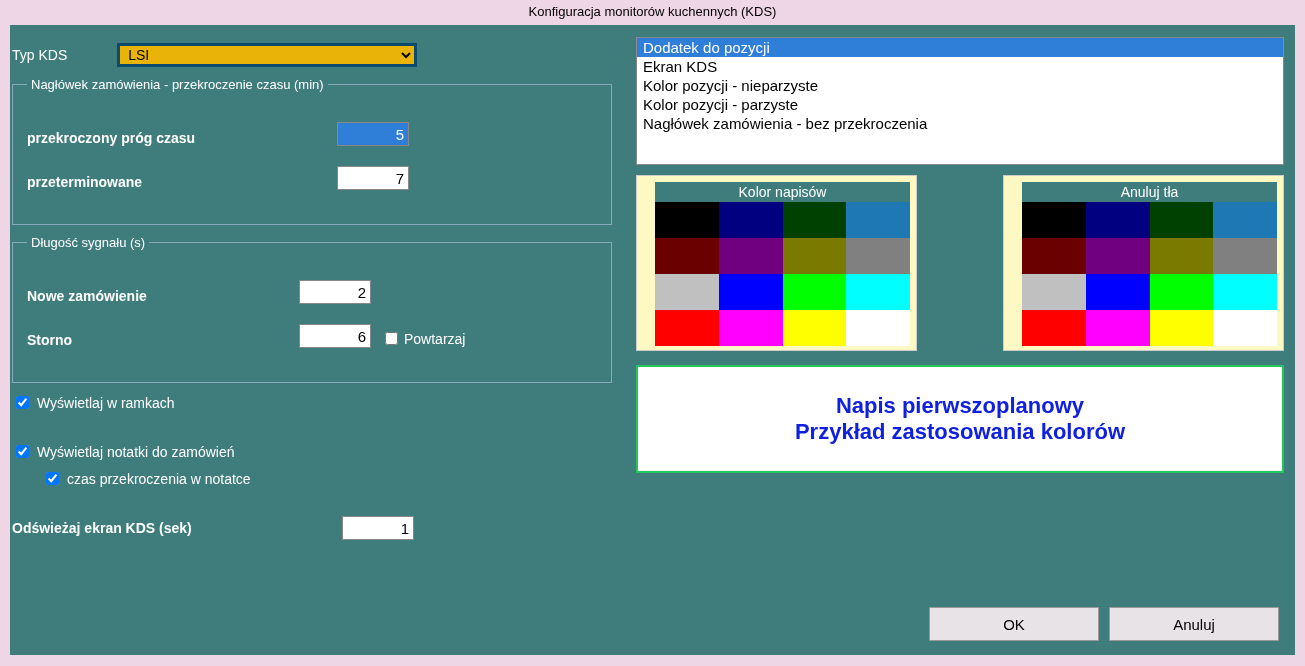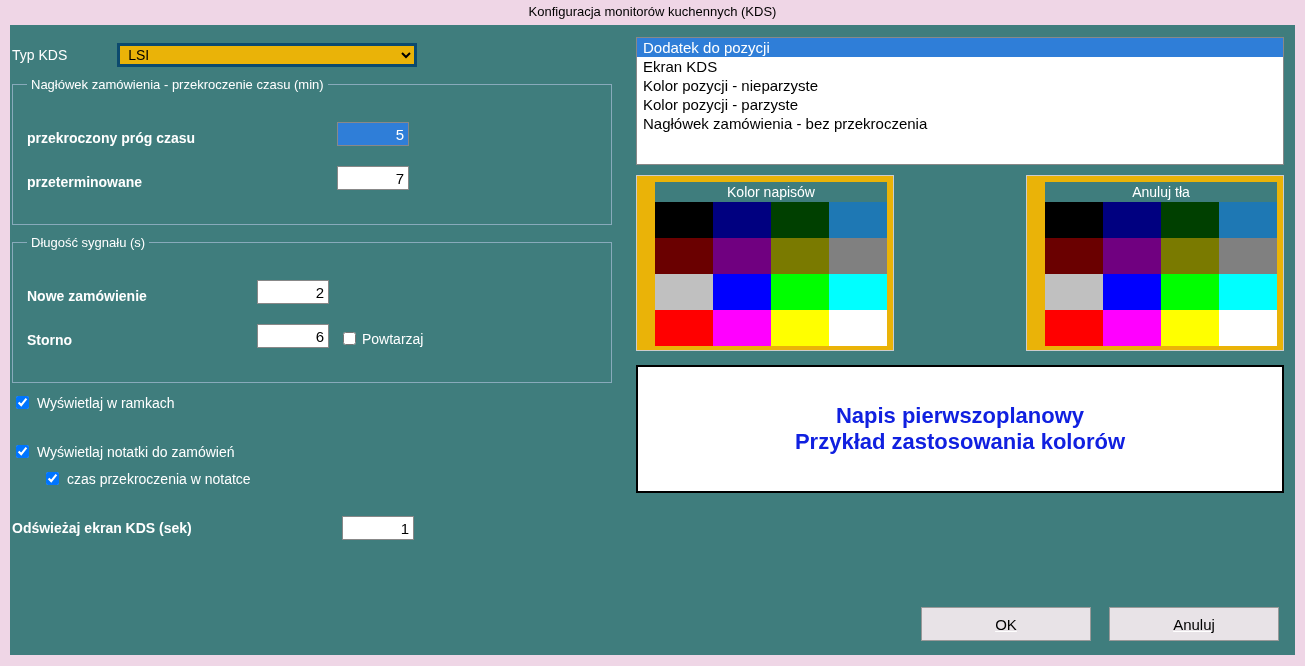--- a/index.html
+++ b/index.html
@@ -87,21 +87,21 @@
   }
   .sub-indent { margin-left: 30px; }
   .checkbox-inline {
     margin-left: 10px;
     font-size: 14px;
     display: inline-flex;
     align-items: center;
   }
   .checkbox-inline input { margin-right: 6px; }
 
-  .fs-sygnal .field-label { width: 230px; }
+  .fs-sygnal .field-label { width: 272px; }
 
   .refresh-row {
     display: flex;
     align-items: center;
     margin-top: 28px;
   }
   .refresh-label {
     font-size: 14px;
     font-weight: bold;
     width: 330px;
@@ -131,24 +131,24 @@
     background: #2f7ed8;
     color: #fff;
   }
 
   .palette-wrap {
     display: flex;
     justify-content: space-between;
     margin-top: 10px;
   }
   .palette-box {
-    background: #eab308;
+    background: #fef9c3;
     border: 1px solid #ccc;
     padding: 0 0 4px 12px;
-    width: 258px;
+    width: 281px;
   }
   .palette-header {
     background: #3f7d7d;
     color: #fff;
     text-align: center;
     font-size: 14px;
     padding: 2px 0;
     margin: 6px 6px 0 6px;
   }
   .palette-grid {
@@ -156,40 +156,39 @@
     grid-template-columns: repeat(4, 1fr);
     margin: 0 6px;
   }
   .swatch {
     height: 36px;
     cursor: pointer;
   }
 
   .preview-box {
     background: #fff;
-    border: 2px solid #000000;
+    border: 2px solid #22c55e;
     margin-top: 14px;
-    height: 128px;
+    height: 108px;
     display: flex;
     flex-direction: column;
     align-items: center;
     justify-content: center;
     color: #1020e0;
     font-weight: bold;
     font-size: 22px;
   }
   .preview-box .l2 { font-size: 22px; }
 
   .buttons {
     position: absolute;
     right: 16px;
     bottom: 14px;
     display: flex;
-    gap: 18px;
-    text-decoration: underline;
+    gap: 10px;
   }
   .btn {
     width: 170px;
     height: 34px;
     background: #e8e3e7;
     border: 1px solid #999;
     font-size: 15px;
     cursor: pointer;
   }
 </style>

